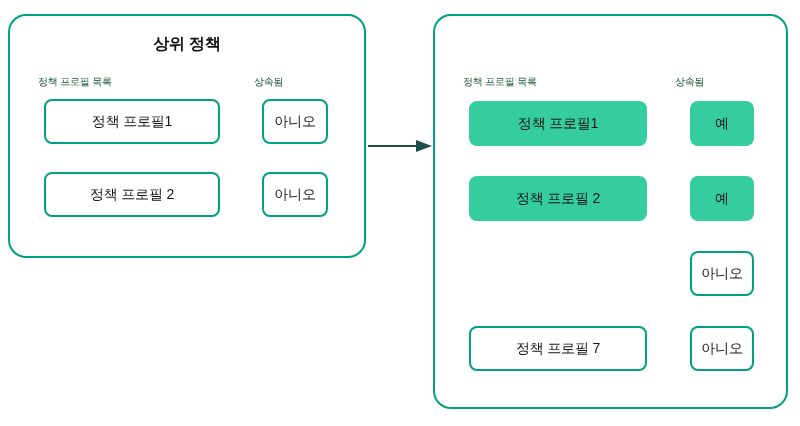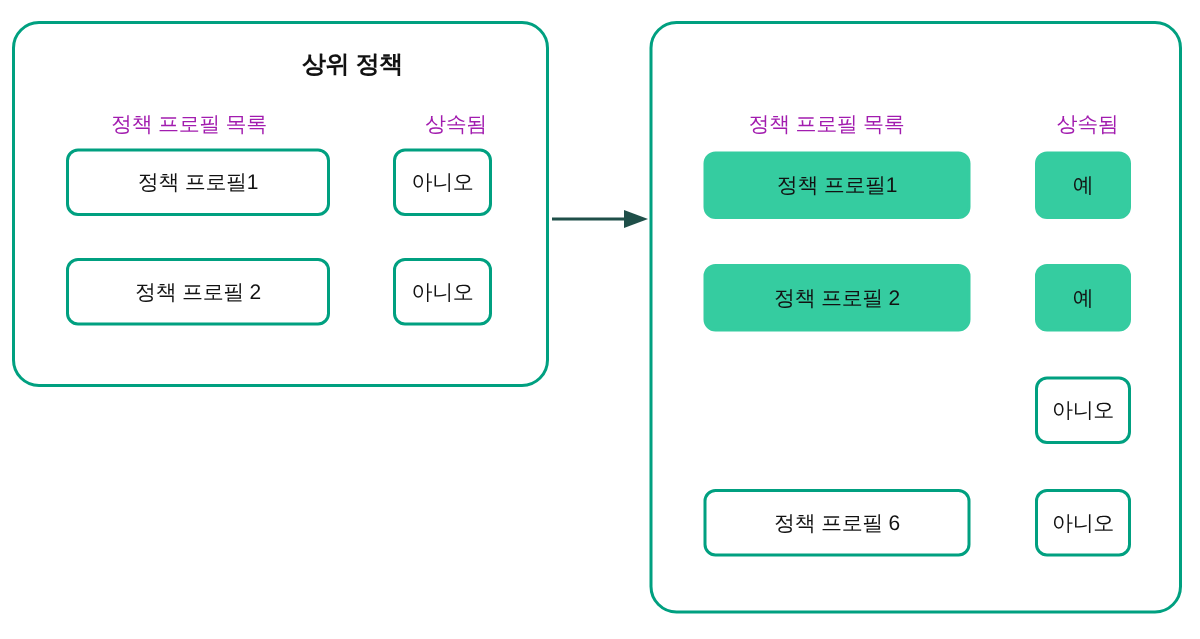--- a/index.html
+++ b/index.html
@@ -50,37 +50,36 @@
     position: absolute;
     left: 0;
     width: 100%;
     text-align: center;
     font-size: 16px;
     font-weight: bold;
     letter-spacing: -0.2px;
     line-height: 1;
     color: #121212;
   }
-  #panel-parent .panel-title { top: 20px; margin-left: 48px; }
+  #panel-parent .panel-title { top: 20px; }
   #panel-child  .panel-title { top: 20px; }
 
   .col-headers {
     position: absolute;
     left: 0;
     width: 100%;
     top: 56px;
     height: 20px;
   }
   .col-header {
     position: absolute;
-    font-size: 14px;
+    font-size: 10px;
     line-height: 20px;
     letter-spacing: -0.2px;
-    text-align: center;
-    color: #a21caf;
+    color: #14532d;
     white-space: nowrap;
   }
 
   
   #panel-parent .col-header.profiles { left: 28px;  width: 176px; }
   #panel-parent .col-header.inherit  { left: 244px; width: 100px; }
   
   #panel-child  .col-header.profiles { left: 28px;  width: 176px; }
   #panel-child  .col-header.inherit  { left: 240px; width: 100px; }
 
@@ -181,19 +180,19 @@
           <div class="cell inherit filled">예</div>
         </div>
         <div class="row" style="top: 160px;">
           <div class="cell profile filled">정책 프로필 2</div>
           <div class="cell inherit filled">예</div>
         </div>
         <div class="row" style="top: 235px;">
           <div class="cell inherit">아니오</div>
         </div>
         <div class="row" style="top: 310px;">
-          <div class="cell profile">정책 프로필 6</div>
+          <div class="cell profile">정책 프로필 7</div>
           <div class="cell inherit">아니오</div>
         </div>
       </div>
   </div>
 
 </div>
 
 </body></html>

